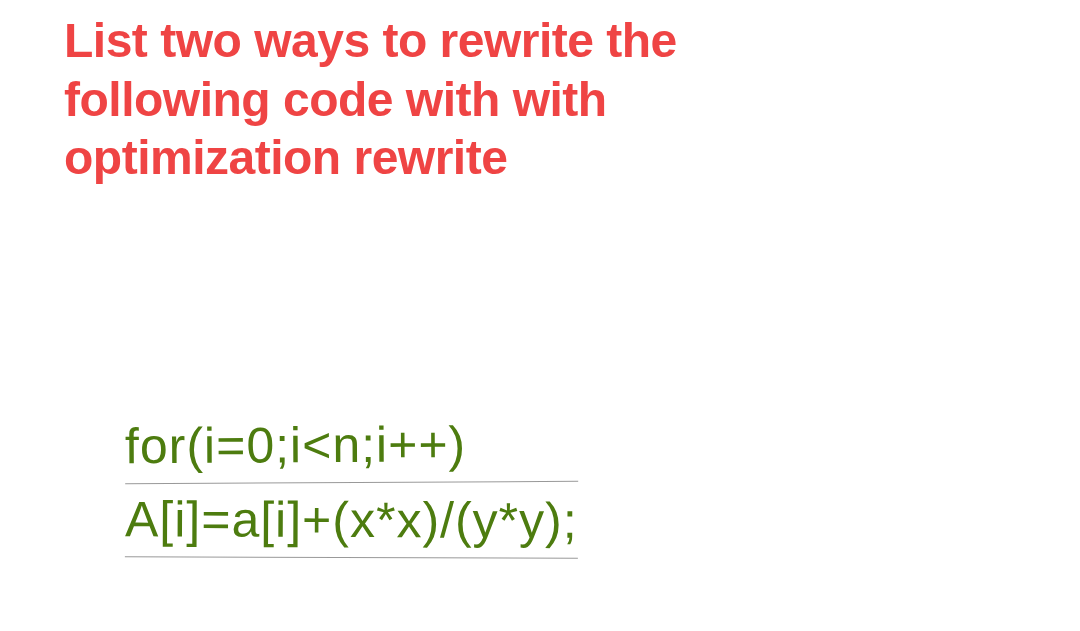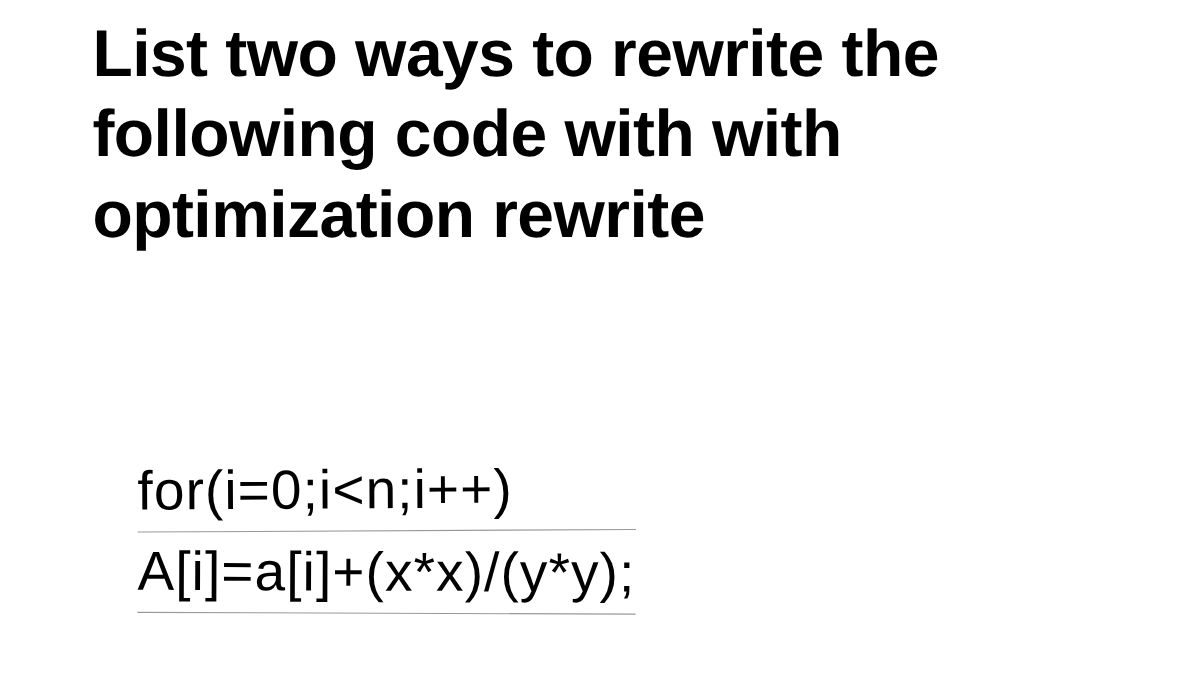--- a/index.html
+++ b/index.html
@@ -10,33 +10,33 @@
     body {
       width: 1080px;
       height: 631px;
       background: #ffffff;
       font-family: Arial, Helvetica, sans-serif;
       position: relative;
     }
     .question-heading {
       position: absolute;
       top: 12px;
-      left: 84px;
-      font-size: 60px;
+      left: 64px;
+      font-size: 48px;
       font-weight: 700;
-      color: #000000;
+      color: #ef4444;
       line-height: 1.22;
       letter-spacing: -0.5px;
     }
     .handwritten-block {
       position: absolute;
       top: 410px;
       left: 125px;
       font-family: 'Comic Sans MS', cursive, sans-serif;
-      color: #000000;
+      color: #4d7c0f;
       font-size: 50px;
       line-height: 1.4;
     }
     .hw-line {
       display: block;
       white-space: nowrap;
     }
     .hw-line-1 {
       letter-spacing: 1px;
       border-bottom: 1.5px solid #999;

